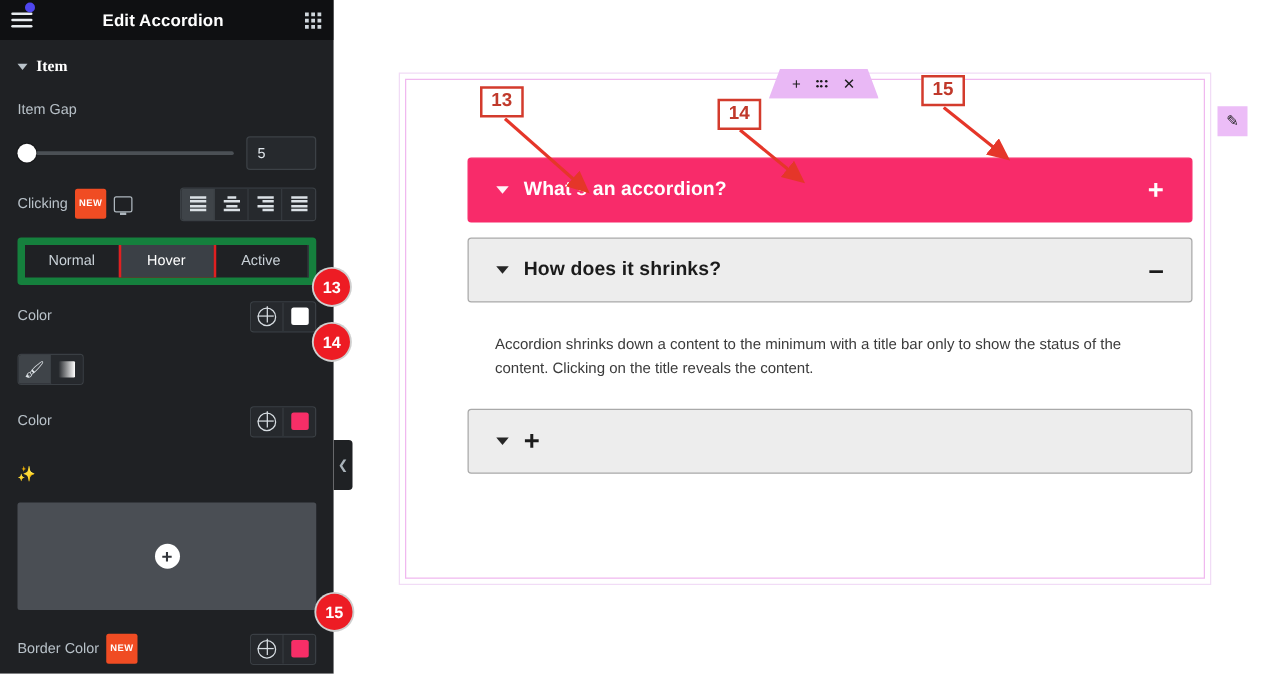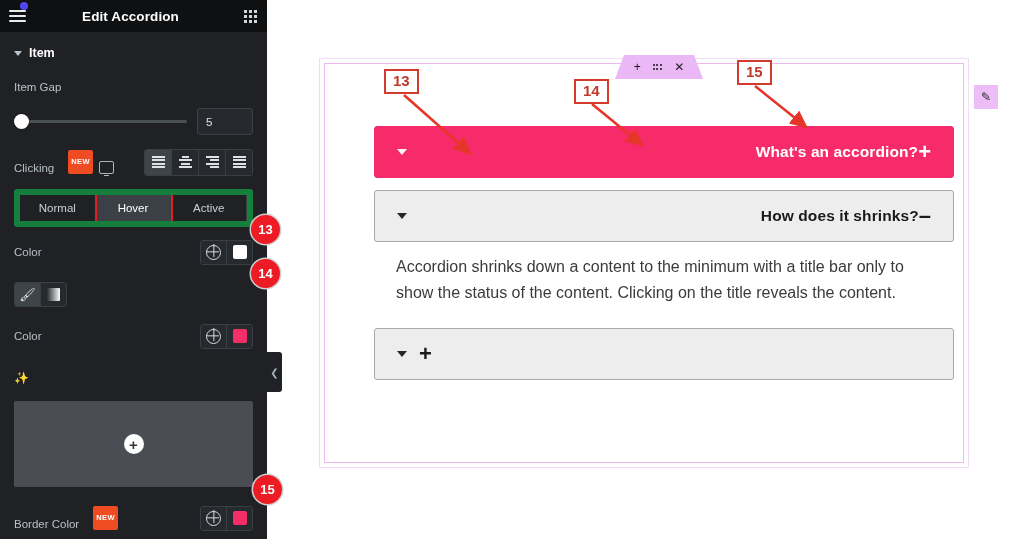--- a/index.html
+++ b/index.html
@@ -30,31 +30,31 @@
     letter-spacing:.1px;margin-left:-6px;
   }
   .grid9{width:34px;height:32px;display:flex;align-items:center;justify-content:center;cursor:pointer;}
   .grid9 .g{display:grid;grid-template-columns:repeat(3,3px);grid-template-rows:repeat(3,3px);gap:2px;}
   .grid9 .g b{display:block;width:3px;height:3px;background:#cfd6dc;}
 
   .section-title{
     display:flex;align-items:center;gap:7px;
     padding:14px 14px 10px 14px;font-size:12.5px;font-weight:bold;color:#ffffff;
     cursor:pointer;
+    font-family:Liberation Serif, serif;
   }
   .caret-d{width:0;height:0;border-left:4.5px solid transparent;border-right:4.5px solid transparent;
     border-top:5.5px solid #b9c2c9;}
 
   .row{display:flex;align-items:center;padding:0 14px;min-height:34px;}
-  .row .lbl{font-size:11.5px;color:#b8c1c8;flex:1;display:flex;align-items:flex-end;gap:6px;}
+  .row .lbl{font-size:11.5px;color:#b8c1c8;flex:1;display:flex;align-items:center;gap:6px;}
   .newbadge{
     background:#f04c23;color:#fff;font-size:7.5px;font-weight:bold;
     padding:8px 3px;border-radius:2px;letter-spacing:.4px;line-height:1;
     text-transform:uppercase;
-    margin-left:8px;
   }
   .monitor{width:13px;height:11px;border:1.4px solid #aeb7be;border-radius:2px;position:relative;display:inline-block;}
   .monitor:after{content:"";position:absolute;left:3.8px;bottom:-3.4px;width:5px;height:1.6px;background:#aeb7be;}
 
   
   .slider-row{display:flex;align-items:center;gap:10px;padding:4px 14px 10px 14px;}
   .slider{flex:1;position:relative;height:14px;display:flex;align-items:center;}
   .slider .track{width:100%;height:3px;background:#4b5055;border-radius:2px;}
   .slider .knob{position:absolute;left:0;width:15px;height:15px;border-radius:50%;background:#fff;
     box-shadow:0 0 0 1px rgba(0,0,0,.25);cursor:pointer;}
@@ -146,24 +146,24 @@
   .acc{position:absolute;left:107px;top:126px;width:580px;}
   .acc-item{margin-bottom:12px;}
   .acc-head{
     height:52px;display:flex;align-items:center;padding:0 22px;box-sizing:border-box;
     border-radius:3px;cursor:pointer;
   }
   .acc-head.active{background:#f82b6a;color:#fff;border:1px solid #f82b6a;}
   .acc-head.normal{background:#ededed;color:#1b1b1b;border:1px solid #a9a9a9;}
   .acc-caret{width:0;height:0;border-left:5px solid transparent;border-right:5px solid transparent;
     border-top:6px solid currentColor;margin-right:12px;opacity:.95;}
-  .acc-title{flex:1;font-size:15.5px;font-weight:bold;letter-spacing:.1px;text-align:right;}
+  .acc-title{flex:1;font-size:15.5px;font-weight:bold;letter-spacing:.1px;}
   .acc-sign{font-size:22px;font-weight:bold;line-height:1;}
-  .acc-body{padding:12px 22px 8px 22px;font-size:16px;line-height:1.62;color:#3b3b3b;
-    max-width:555px;}
+  .acc-body{padding:12px 22px 8px 22px;font-size:12px;line-height:1.62;color:#3b3b3b;
+    max-width:555px;margin-top:12px;}
 
   
   .ann-box{
     position:absolute;border:2px solid #d33b2c;background:#fff;color:#c0392b;
     font-size:15px;font-weight:bold;padding:1px 7px;z-index:7;line-height:1.25;
   }
   .badge{
     position:absolute;width:29px;height:29px;border-radius:50%;background:#ed1c24;
     color:#fff;font-size:13px;font-weight:bold;display:flex;align-items:center;
     justify-content:center;z-index:8;box-shadow:0 0 0 1.5px #cfcfcf;

